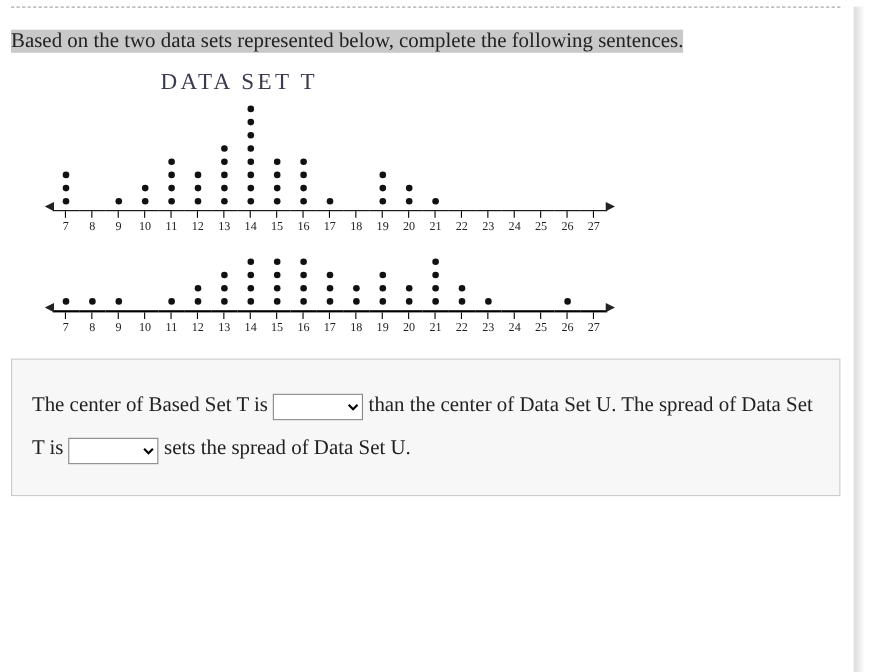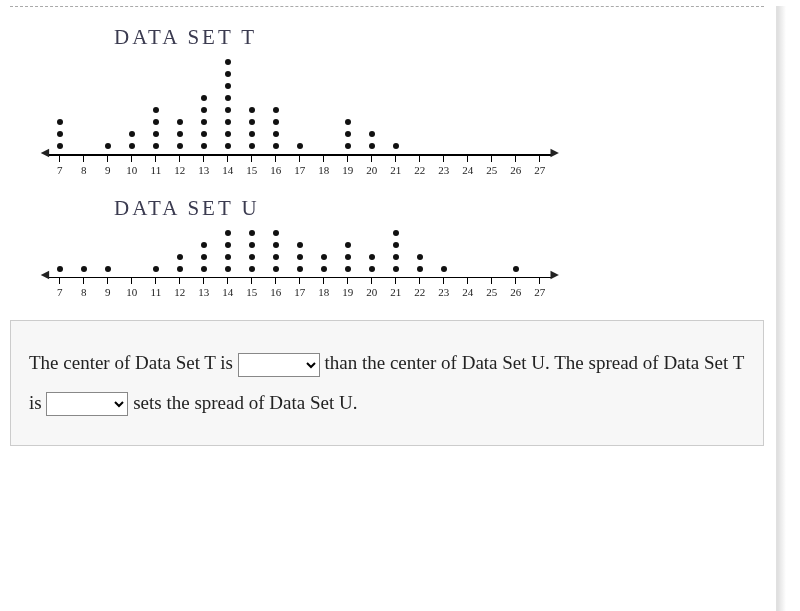--- a/index.html
+++ b/index.html
@@ -46,21 +46,21 @@
   }
   .dotplot {
     margin: 10px 0 20px 0;
     padding-left: 28px;
   }
   .dp-title {
     font-size: 21px;
     letter-spacing: 3px;
     color: #3b3b50;
     text-align: left;
-    margin-left: 76px;
+    margin-left: 108px;
     margin-bottom: 6px;
   }
   .arrow {
     font-size: 14px;
     line-height: 1;
     position: relative;
     top: -5px;
   }
   .arrow-left { margin-right: -4px; }
   .arrow-right { margin-left: -4px; }
@@ -116,20 +116,23 @@
   }
 </style>
 </head>
 <body>
 
 <div class="page">
   <div class="shadow"></div>
 
   <hr class="dashed-rule">
 
+  <div class="prompt">
+    <span class="hl">Based on the two data sets represented below, complete the following sentences.</span>
+  </div>
 
   <div class="plots" id="plots">
       <div class="dotplot">
         <div class="dp-title">DATA SET T</div>
         <div style="display: flex; align-items: flex-end;">
           <span class="arrow arrow-left" style="position: relative; top: -16px;">◄</span>
           <div class="col">
             <div style="display: flex; flex-direction: column; align-items: center;">
               <div class="dots">
                 <div class="dot"></div>
@@ -390,21 +393,20 @@
                 <div style="width: 24px; height: 1.5px; background: rgb(0, 0, 0);"></div>
                 <div class="tick-line"></div>
               </div>
               <div class="tick-label">27</div>
             </div>
           </div>
           <span class="arrow arrow-right" style="position: relative; top: -16px;">►</span>
         </div>
       </div>
       <div class="dotplot">
-        <div class="dp-title">DATA SET U</div>
         <div style="display: flex; align-items: flex-end;">
           <span class="arrow arrow-left" style="position: relative; top: -16px;">◄</span>
           <div class="col">
             <div style="display: flex; flex-direction: column; align-items: center;">
               <div class="dots">
                 <div class="dot"></div>
               </div>
               <div style="display: flex; flex-direction: column; align-items: center; width: 24px;">
                 <div style="width: 24px; height: 1.5px; background: rgb(0, 0, 0);"></div>
                 <div class="tick-line"></div>
@@ -665,19 +667,19 @@
               </div>
               <div class="tick-label">27</div>
             </div>
           </div>
           <span class="arrow arrow-right" style="position: relative; top: -16px;">►</span>
         </div>
       </div>
     </div>
 
   <div class="answer-box">
-    <span>The center of Data Set T is </span>
+    <span>The center of Based Set T is </span>
     <select class="fill" id="sel1"><option></option><option>less</option><option>greater</option></select>
     <span> than the center of Data Set U. The spread of Data Set T is </span>
     <select class="fill" id="sel2"><option></option><option>less</option><option>greater</option></select>
     <span> sets the spread of Data Set U.</span>
   </div>
 </div>
 
 </body></html>

